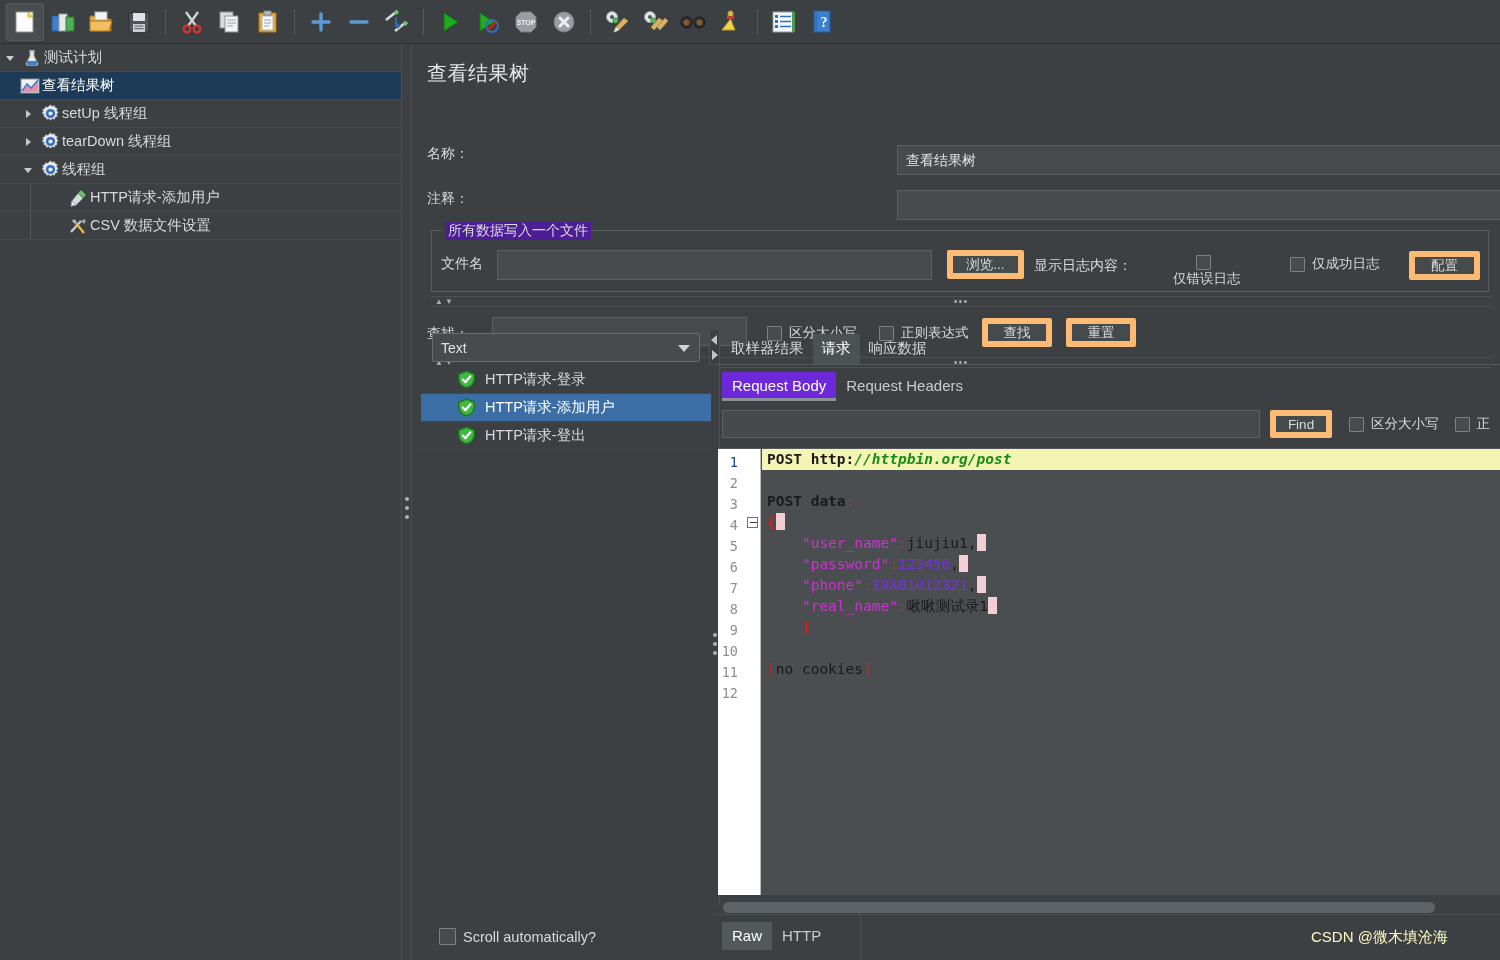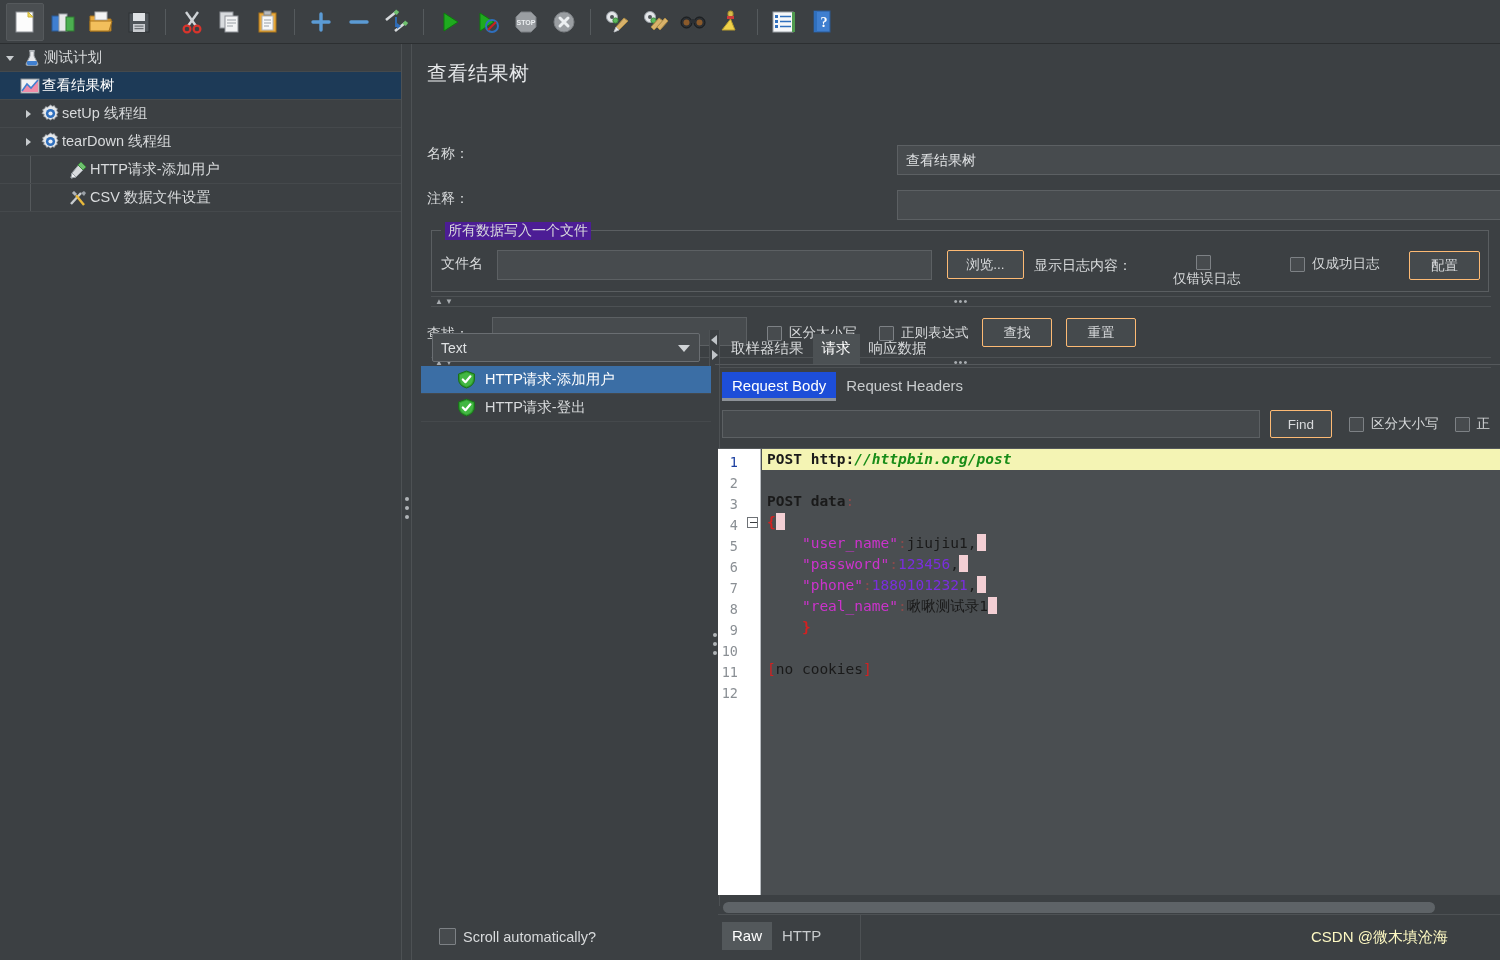--- a/index.html
+++ b/index.html
@@ -77,21 +77,21 @@
   
   #grpBorder {
     position:absolute; left: 24px; top: 186px; width: 1058px; height: 62px;
     border: 1px solid #5a5e61; border-top: none;
   }
   #grpTop1 { position:absolute; left: 24px; top: 186px; width: 10px; height:1px; background:#5a5e61; }
   #grpTop2 { position:absolute; left: 175px; top: 186px; width: 907px; height:1px; background:#5a5e61; }
   #grpLabel { position:absolute; left: 38px; top: 178px; font-size: 14px; color:#d8dadc; background:#4c1d95; padding: 0 3px; }
 
   .btn {
-    background: #454a4d; border: 1px solid #fdba74; border-radius: 2px;
+    background: #454a4d; border: 6px solid #fdba74; border-radius: 2px;
     color: #d8dadc; font-size: 13.5px;
     height: 29px; padding: 0 12px;
     display:flex; align-items:center; justify-content:center;
     cursor:pointer; white-space: nowrap;
   }
 
   .cbox {
     width: 15px; height: 15px; background: #474b4e;
     border: 1px solid #7d8185; border-radius: 1px;
     display: inline-block; flex: 0 0 15px; cursor: pointer;
@@ -156,21 +156,21 @@
     white-space:nowrap;
   }
   #tabs1 .tab.act { background:#4c5154; color:#ffffff; }
   #tabs1line { position:absolute; left:715px; top:364px; width:785px; height:1px; background:#55595c; }
 
   #tabs2 { position:absolute; left: 722px; top: 372px; display:flex; align-items:flex-end; }
   #tabs2 .tab {
     font-size: 15px; color:#c8cbcd; padding: 5px 10px 7px 10px; cursor:pointer;
     white-space:nowrap; position:relative;
   }
-  #tabs2 .tab.act { background:#1d4ed8; color:#ffffff; }
+  #tabs2 .tab.act { background:#6d28d9; color:#ffffff; }
   #tabs2 .tab.act::after {
     content:''; position:absolute; left:0; right:0; bottom:0; height:3px; background:#8d9298;
   }
 
   
   #findbar { position:absolute; left: 722px; top: 410px; display:flex; align-items:center; }
   #findInput {
     width: 538px; height: 28px; background:#45494c; border:1px solid #5c6063;
   }
 
@@ -500,20 +500,35 @@
     <span class="ticon">
       <svg width="19" height="19" viewBox="0 0 19 19">
         <path d="M9.5 1 l1.8 1.3 2.1-.6 .9 2 2 .9-.6 2.1 1.3 1.8-1.3 1.8 .6 2.1-2 .9-.9 2-2.1-.6-1.8 1.3-1.8-1.3-2.1 .6-.9-2-2-.9 .6-2.1L1 9.5l1.3-1.8-.6-2.1 2-.9 .9-2 2.1 .6z" fill="#e6e8ea" stroke="#9aa0a6" stroke-width=".8"></path>
         <circle cx="9.5" cy="9.5" r="4.6" fill="#2f6fbd"></circle>
         <circle cx="9.5" cy="9.5" r="2.1" fill="#e9eef6"></circle>
       </svg>
     </span>
     <span class="tlabel">tearDown 线程组</span>
   </div>
 
+  <div class="trow indent1">
+    <span class="twist">
+      <svg width="10" height="10" viewBox="0 0 10 10">
+          <path d="M1 3 L9 3 L5 8 Z" fill="#c8cccf"></path>
+        </svg>
+    </span>
+    <span class="ticon">
+      <svg width="19" height="19" viewBox="0 0 19 19">
+        <path d="M9.5 1 l1.8 1.3 2.1-.6 .9 2 2 .9-.6 2.1 1.3 1.8-1.3 1.8 .6 2.1-2 .9-.9 2-2.1-.6-1.8 1.3-1.8-1.3-2.1 .6-.9-2-2-.9 .6-2.1L1 9.5l1.3-1.8-.6-2.1 2-.9 .9-2 2.1 .6z" fill="#e6e8ea" stroke="#9aa0a6" stroke-width=".8"></path>
+        <circle cx="9.5" cy="9.5" r="4.6" fill="#2f6fbd"></circle>
+        <circle cx="9.5" cy="9.5" r="2.1" fill="#e9eef6"></circle>
+      </svg>
+    </span>
+    <span class="tlabel">线程组</span>
+  </div>
 
   <div class="trow indent3">
     <div class="vline"></div>
     <span class="ticon">
       <svg width="20" height="20" viewBox="0 0 20 20">
         <path d="M13 2 L18 7 L8 17 L3 18 L4 13 Z" fill="#d8dbde" stroke="#9aa0a6"></path>
         <path d="M13 2 L18 7 L15 10 L10 5 Z" fill="#6ec06e" stroke="#3d8b3d"></path>
         <path d="M4 13 L3 18 L8 17 Z" fill="#f0f2f4" stroke="#9aa0a6"></path>
       </svg>
     </span>
@@ -611,20 +626,30 @@
   <div style="position:absolute; left:2px; top:20px; width:0;height:0;border-top:5px solid transparent;border-bottom:5px solid transparent;border-left:6px solid #c0c4c8;"></div>
 </div>
 
 <div class="vhandle" style="left:401px; top:44px; height:916px;">
   <div class="d" style="top:453px;"></div>
   <div class="d" style="top:462px;"></div>
   <div class="d" style="top:471px;"></div>
 </div>
 
 <div id="resultList">
+  <div class="rrow">
+    <span class="shield">
+      <svg width="19" height="19" viewBox="0 0 19 19">
+        <path d="M9.5 1 L17.5 4 V9 Q17.5 15.5 9.5 18 Q1.5 15.5 1.5 9 V4 Z" fill="#2e9e2e" stroke="#1b6f1b"></path>
+        <path d="M9.5 2.6 L16 5.1 V9 Q16 14.4 9.5 16.5 Q3 14.4 3 9 V5.1 Z" fill="#43b743"></path>
+        <path d="M5.8 9.5 L8.4 12.2 L13.4 6.3" stroke="#ffffff" stroke-width="2.2" fill="none" stroke-linecap="round" stroke-linejoin="round"></path>
+      </svg>
+    </span>
+    <span>HTTP请求-登录</span>
+  </div>
   <div class="rrow sel">
     <span class="shield">
       <svg width="19" height="19" viewBox="0 0 19 19">
         <path d="M9.5 1 L17.5 4 V9 Q17.5 15.5 9.5 18 Q1.5 15.5 1.5 9 V4 Z" fill="#2e9e2e" stroke="#1b6f1b"></path>
         <path d="M9.5 2.6 L16 5.1 V9 Q16 14.4 9.5 16.5 Q3 14.4 3 9 V5.1 Z" fill="#43b743"></path>
         <path d="M5.8 9.5 L8.4 12.2 L13.4 6.3" stroke="#ffffff" stroke-width="2.2" fill="none" stroke-linecap="round" stroke-linejoin="round"></path>
       </svg>
     </span>
     <span>HTTP请求-添加用户</span>
   </div>

